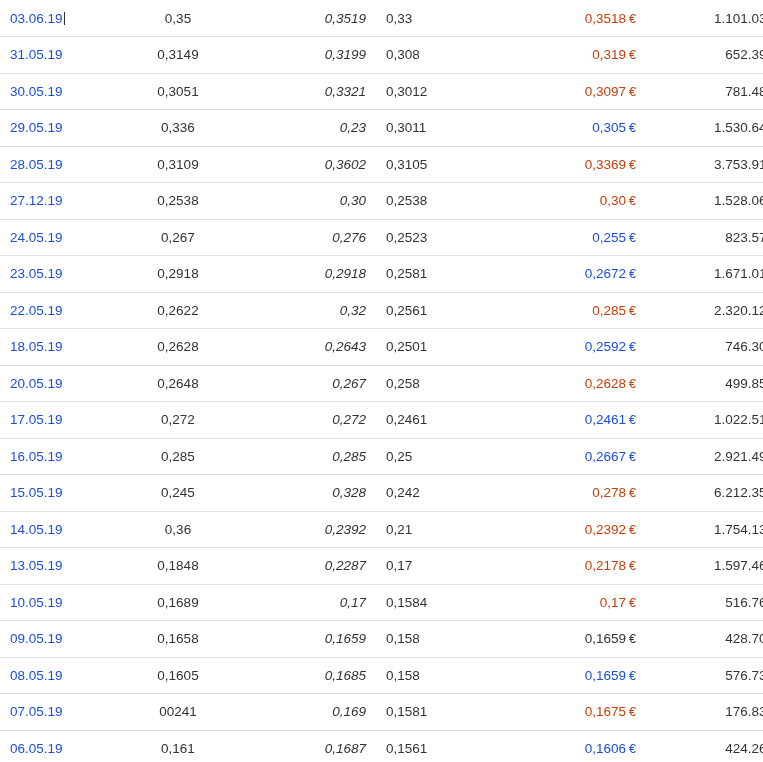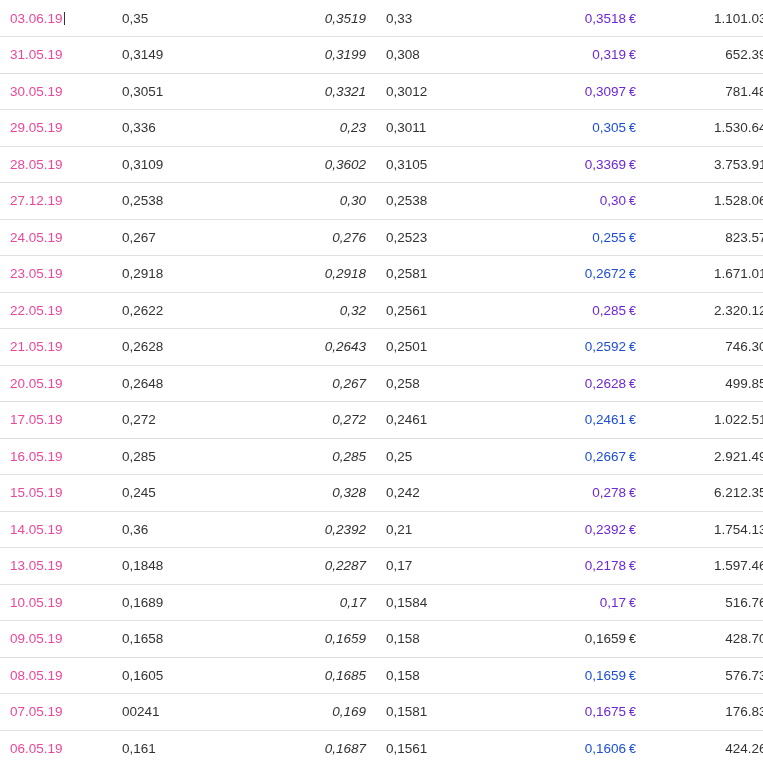--- a/index.html
+++ b/index.html
@@ -26,31 +26,31 @@
     border-bottom: 1px solid #e0e0e0;
     font-size: 13.5px;
     padding: 0 10px;
     white-space: nowrap;
     overflow: hidden;
   }
   td.c-date {
     width: 92px;
     text-align: left;
     font-size: 12px;
-    color: #ec4899;
+    color: #1d4ed8;
     padding-left: 18px;
     padding-right: 4px;
   }
-  td.c-open   { width: 112px; text-align: left; }
+  td.c-open   { width: 112px; text-align: center; }
   td.c-high   { width: 112px; text-align: right; font-style: italic; }
   td.c-low    { width: 112px; text-align: left; }
   td.c-close  { width: 118px; text-align: right; padding-right: 18px; }
   td.c-vol    { width: 118px; text-align: right; padding-right: 12px; }
 
-  .up   { color: #6d28d9; }
+  .up   { color: #c2410c; }
   .down { color: #1d4ed8; }
   .flat { color: #333333; }
 
   .euro {
     padding-left: 3px;
     font-size: 12.5px;
   }
   .caret {
     display: inline-block;
     width: 1px;
@@ -131,21 +131,21 @@
       </tr>
       <tr>
         <td class="c-date">22.05.19</td>
         <td class="c-open">0,2622</td>
         <td class="c-high">0,32</td>
         <td class="c-low">0,2561</td>
         <td class="c-close up"><span>0,285</span><span class="euro">€</span></td>
         <td class="c-vol">2.320.122</td>
       </tr>
       <tr>
-        <td class="c-date">21.05.19</td>
+        <td class="c-date">18.05.19</td>
         <td class="c-open">0,2628</td>
         <td class="c-high">0,2643</td>
         <td class="c-low">0,2501</td>
         <td class="c-close down"><span>0,2592</span><span class="euro">€</span></td>
         <td class="c-vol">746.301</td>
       </tr>
       <tr>
         <td class="c-date">20.05.19</td>
         <td class="c-open">0,2648</td>
         <td class="c-high">0,267</td>

